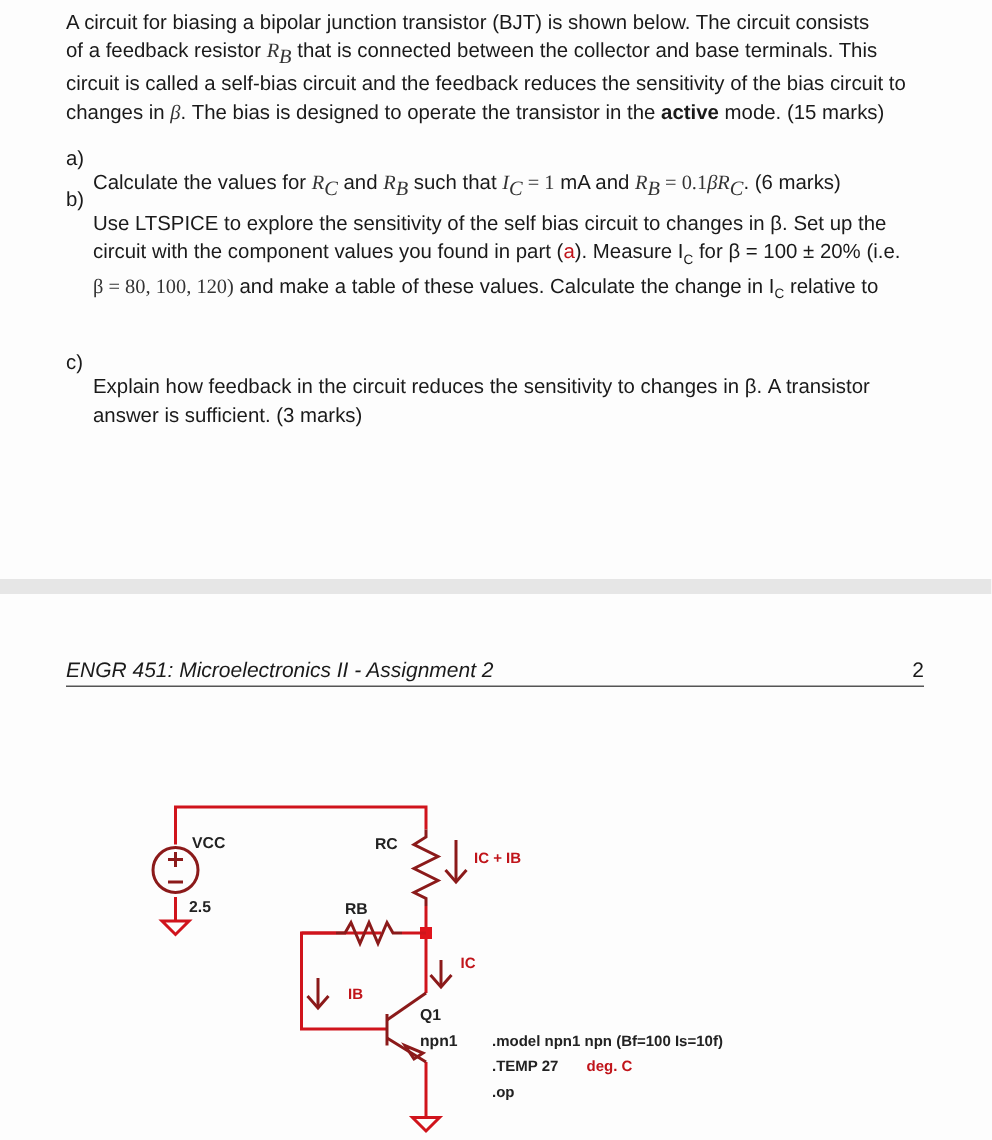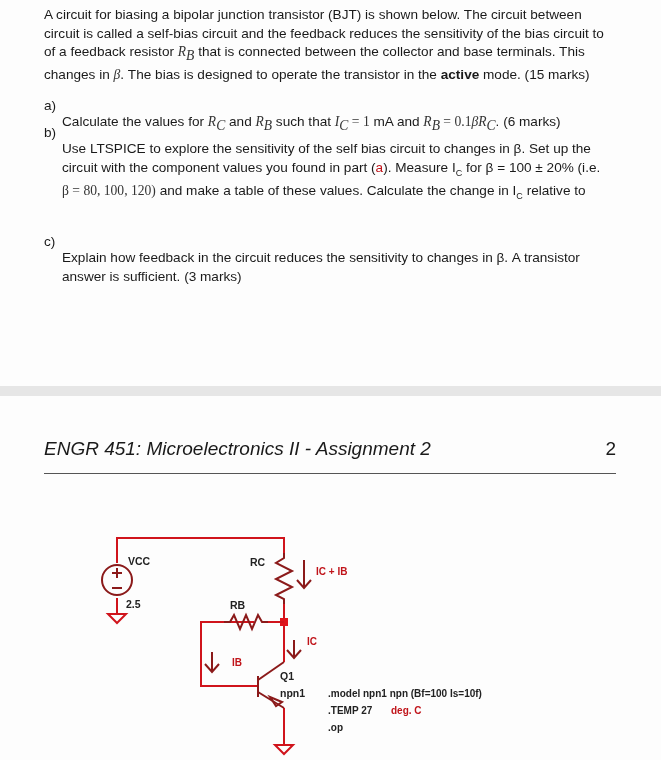--- a/index.html
+++ b/index.html
@@ -8,32 +8,32 @@
   .page-text { position:absolute; left:44px; width:572px; font-size:13.6px; line-height:18.6px; }
   .q { position:absolute; left:44px; width:572px; font-size:13.6px; line-height:18.6px; }
   .q .lbl { position:absolute; left:0; top:0; }
   .q .body { margin-left:18px;margin-top:16px; }
   .math { font-family:"Liberation Serif", serif; font-style:italic; color:#333; font-size:13.6px; }
   .mathup { font-family:"Liberation Serif", serif; color:#333; }
   sub { font-size:9px; }
   .red { color:#c0141a; }
   b { font-weight:bold; }
   .gap { position:absolute; left:0; top:386px; width:661px; height:10px; background:#e6e6e6; }
-  .header { position:absolute; left:44px; width:572px; top:438px; font-size:19px; font-style:italic;
-            border-bottom:1.3px solid #555; padding-bottom:13px; }
+  .header { position:absolute; left:44px; width:572px; top:438px; font-size:14px; font-style:italic;
+            border-bottom:1.3px solid #555; padding-bottom:3px; }
   .header .num { position:absolute; right:0; top:0; font-style:normal; }
   svg text { font-family:"Liberation Sans", sans-serif; font-weight:bold; }
 </style>
 </head>
 <body>
 
 <div class="page-text" style="top:6px;">
-  <div>A circuit for biasing a bipolar junction transistor (BJT) is shown below.  The circuit between</div>
+  <div>A circuit for biasing a bipolar junction transistor (BJT) is shown below.  The circuit consists</div>
+  <div><span>of a feedback resistor </span><span class="math">R</span><sub class="math">B</sub><span> that is connected between the collector and base terminals.  This</span></div>
   <div>circuit is called a self-bias circuit and the feedback reduces the sensitivity of the bias circuit to</div>
-  <div><span>of a feedback resistor </span><span class="math">R</span><sub class="math">B</sub><span> that is connected between the collector and base terminals.  This</span></div>
   <div><span>changes in </span><span class="math">β</span><span>. The bias is designed to operate the transistor in the </span><b>active</b><span> mode. (15 marks)</span></div>
 </div>
 
 <div class="q" style="top:97px;">
   <span class="lbl">a)</span>
   <div class="body">
     <span>Calculate the values for </span><span class="math">R</span><sub class="math">C</sub><span> and </span><span class="math">R</span><sub class="math">B</sub><span> such that </span><span class="math">I</span><sub class="math">C</sub><span class="mathup"> = 1</span><span> mA and </span><span class="math">R</span><sub class="math">B</sub><span class="mathup"> = 0.1</span><span class="math">β</span><span class="math">R</span><sub class="math">C</sub><span>. (6 marks)</span>
   </div>
 </div>
 

